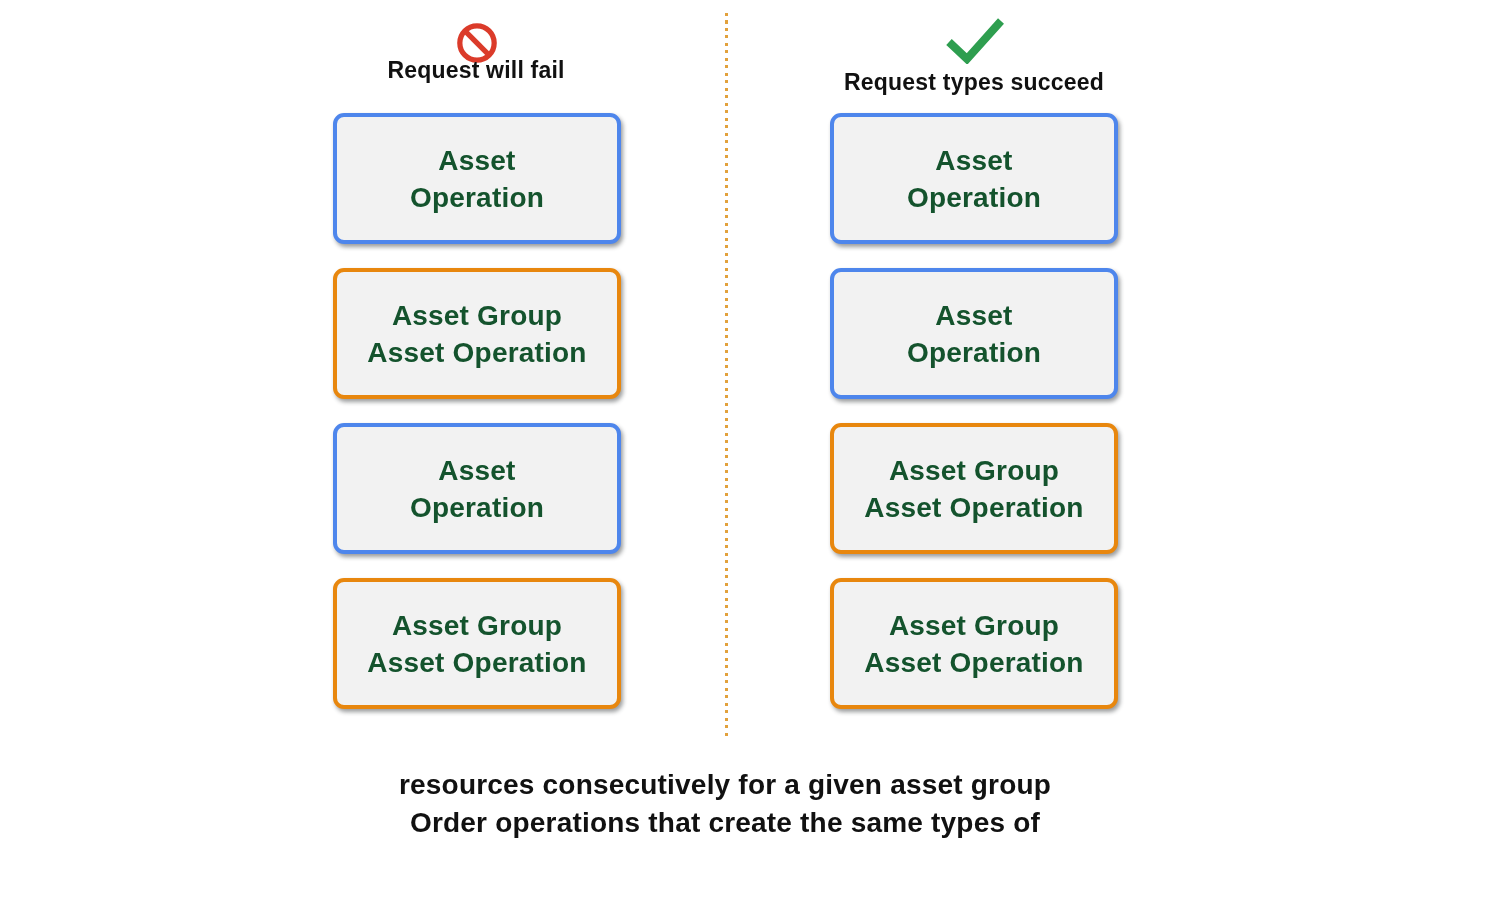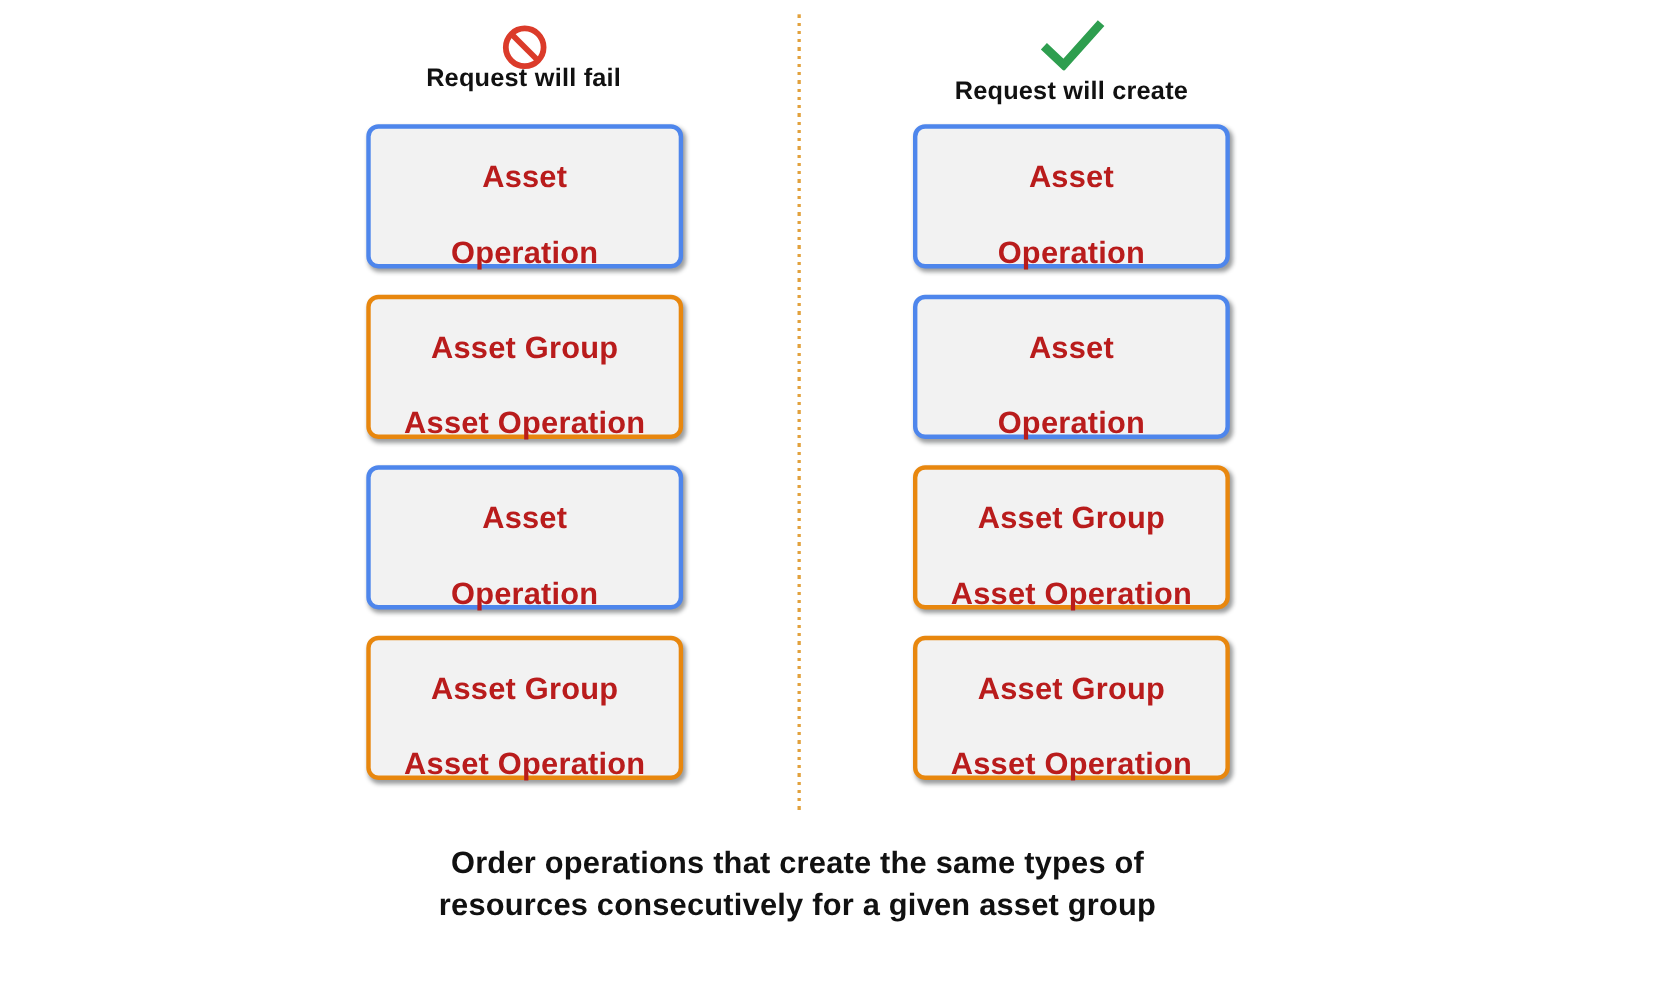--- a/index.html
+++ b/index.html
@@ -45,25 +45,24 @@
     box-shadow: 2px 3px 4px rgba(33, 37, 41, 0.45);
     display: flex;
     flex-direction: column;
     align-items: center;
     justify-content: center;
   }
   .op-line {
     display: block;
     font-size: 28px;
     font-weight: 700;
-    color: #b91c1c;
+    color: #14532d;
     line-height: 37px;
     text-align: left;
     letter-spacing: 0.2px;
-    margin-top: 32px;
   }
   
   .divider {
     position: absolute;
     left: 725px;
     top: 13px;
     width: 3px;
     height: 724px;
     background: repeating-linear-gradient(
       to bottom,
@@ -132,38 +131,38 @@
   </div>
 
   <div class="divider"></div>
 
   <div class="col-succeed">
     <div class="header-icon succeed-icon" style="color: rgb(46, 158, 79);">
       <svg width="60" height="48" viewBox="0 0 60 48" fill="none">
         <polyline points="4,26 22,43 56,5" stroke="currentColor" stroke-width="8" fill="none"></polyline>
       </svg>
     </div>
-    <div class="header-label succeed-label">Request will create</div>
+    <div class="header-label succeed-label">Request types succeed</div>
 
     <div class="op-box row-0" style="border-color: rgb(78, 134, 236);">
       <span class="op-line">Asset</span>
       <span class="op-line">Operation</span>
     </div>
     <div class="op-box row-1" style="border-color: rgb(78, 134, 236);">
       <span class="op-line">Asset</span>
       <span class="op-line">Operation</span>
     </div>
     <div class="op-box row-2" style="border-color: rgb(232, 135, 14);">
       <span class="op-line">Asset Group</span>
       <span class="op-line">Asset Operation</span>
     </div>
     <div class="op-box row-3" style="border-color: rgb(232, 135, 14);">
       <span class="op-line">Asset Group</span>
       <span class="op-line">Asset Operation</span>
     </div>
   </div>
 
   <div class="caption">
+    <span>resources consecutively for a given asset group</span>
     <span>Order operations that create the same types of</span>
-    <span>resources consecutively for a given asset group</span>
   </div>
 
 </div>
 
 </body></html>

